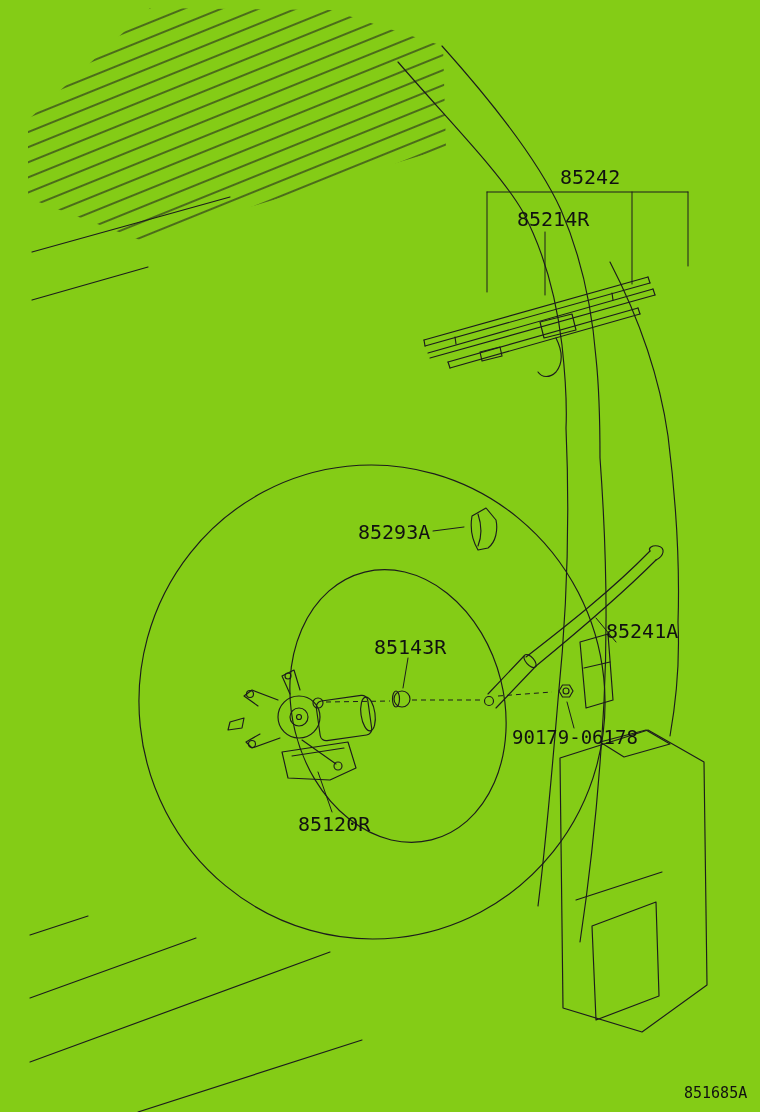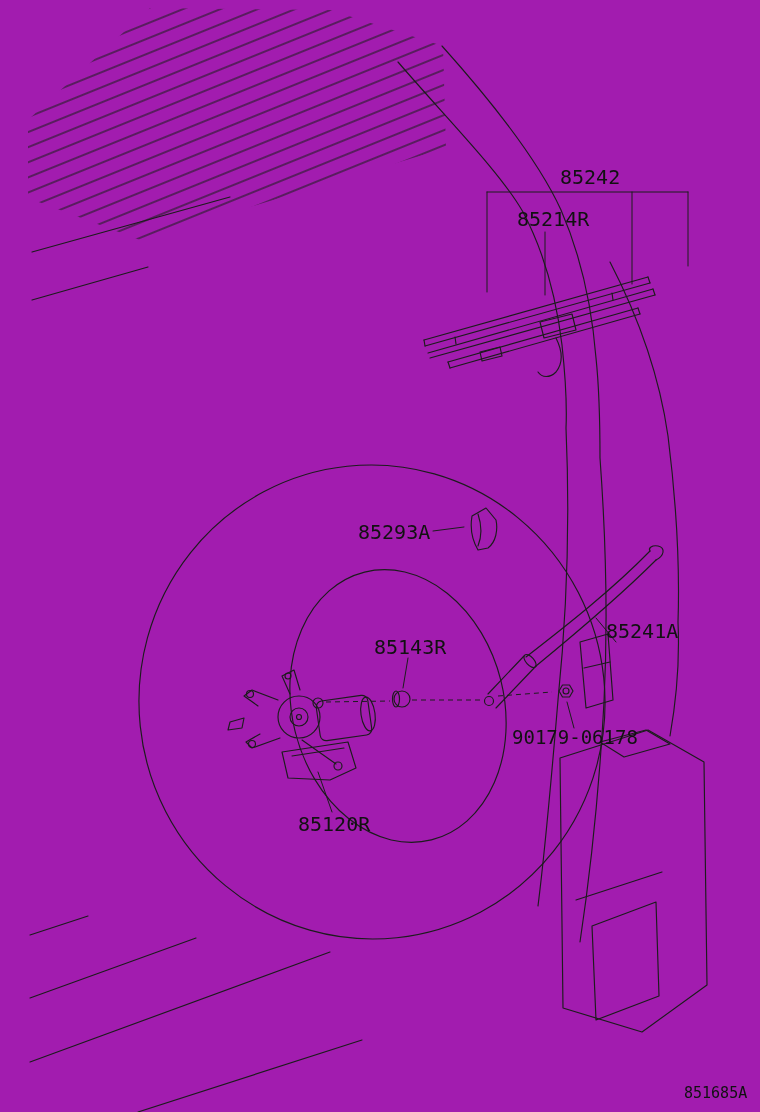--- a/index.html
+++ b/index.html
@@ -1,16 +1,16 @@
 <!DOCTYPE html>
 <html><head>
 <meta charset="utf-8">
 <style>
   html,body{margin:0;padding:0;background:#ffffff;}
-  .stage{position:relative;width:760px;height:1112px;background:#a21caf;overflow:hidden;
+  .stage{position:relative;width:760px;height:1112px;background:#84cc16;overflow:hidden;
          font-family:"DejaVu Sans Mono",monospace;}
   svg{display:block}
   .ln{fill:none;stroke:#1c1c1c;stroke-width:1.15;stroke-linecap:round;stroke-linejoin:round;}
   .ln-thin{fill:none;stroke:#1c1c1c;stroke-width:1;stroke-linecap:round;}
   .dash{fill:none;stroke:#1c1c1c;stroke-width:1;stroke-dasharray:5 4;}
   .part-label{font:20px "DejaVu Sans Mono",monospace;fill:#111;cursor:pointer;}
   .part-label-sm{font:19px "DejaVu Sans Mono",monospace;fill:#111;cursor:pointer;}
   .footer-code{font:15px "DejaVu Sans Mono",monospace;fill:#111;}
 </style>
 </head>

